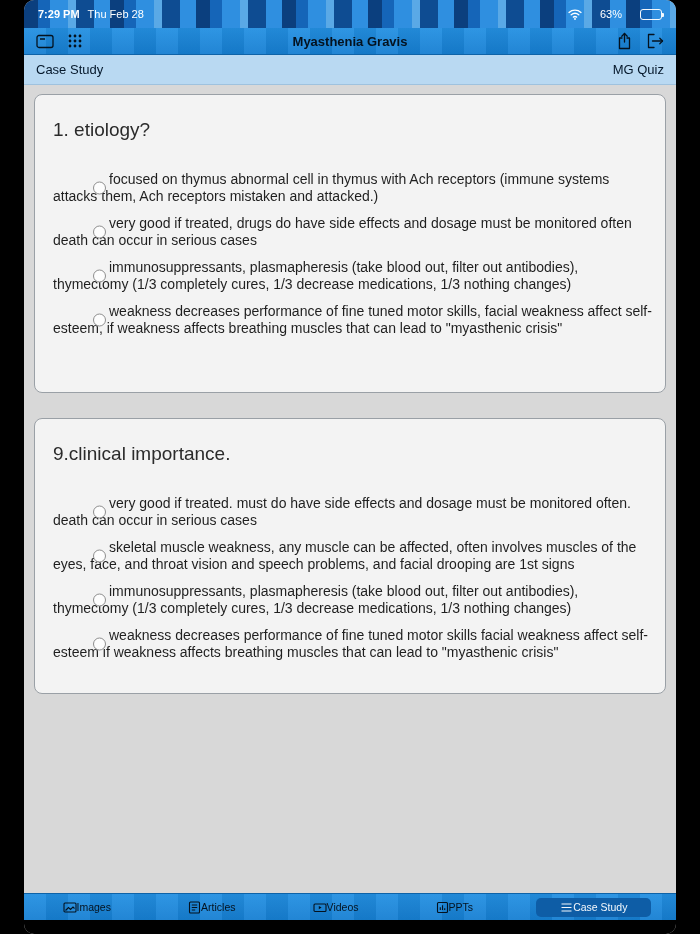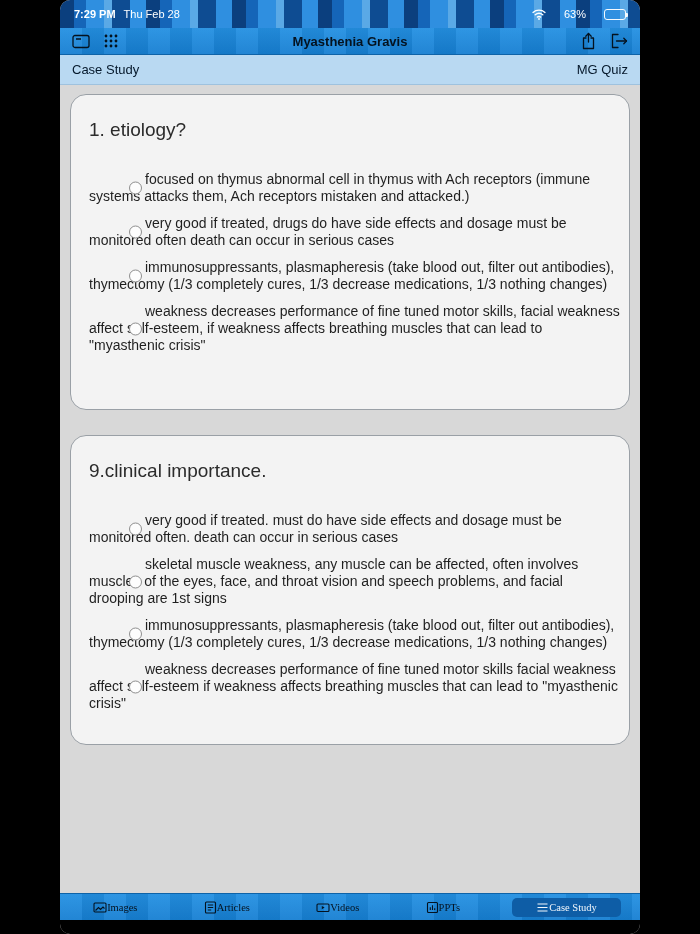--- a/index.html
+++ b/index.html
@@ -1,19 +1,19 @@
 <!DOCTYPE html>
 <html><head>
 <meta charset="utf-8">
 <style>
   * { margin:0; padding:0; box-sizing:border-box; }
   html,body { background:#000; }
   body { font-family:"Liberation Sans", sans-serif; }
   .screen{
-    position:relative; width:580px; height:934px; margin:0 auto;
+    position:relative; width:652px; height:934px; margin:0 auto;
     background:#d8d8d8; overflow:hidden; border-radius:10px;
     display:flex; flex-direction:column;
   }
 
   
   .status-bar{
     height:28px; flex:0 0 28px;
     background:
       repeating-linear-gradient(90deg,
         #0b3f7e 0 14px, #1565b8 14px 26px, #2f8fe0 26px 44px,
@@ -48,21 +48,21 @@
   .sub-header{
     height:30px; flex:0 0 30px; background:#b9d9f2;
     border-bottom:1px solid #9fc2de;
     display:flex; align-items:center; justify-content:space-between;
     padding:0 12px; font-size:13px; color:#05182b;
   }
 
   
   .content{ flex:1 1 auto; overflow:hidden; padding-top:9px; }
   .card{
-    margin:0 10px; background:#f3f3f3; border:1px solid #9aa0a6; border-radius:16px;
+    margin:0 10px; background:#f3f3f3; border:1px solid #9aa0a6; border-radius:8px;
     padding:24px 8px 55px 18px;
   }
   .card.second{ margin-top:25px; padding-bottom:32px; }
   .q-title{ font-size:19px; font-weight:400; color:#2b2b2b; margin:0 0 30px 0; }
   .option{ position:relative; margin-top:10px; line-height:17px; font-size:14px; color:#1f1f1f; }
   .radio{
     position:absolute; left:40px; top:50%; transform:translateY(-50%);
     width:13px; height:13px; border:1.5px solid #8e8e8e; border-radius:50%;
     background:#fdfdfd; cursor:pointer;
   }
@@ -72,21 +72,21 @@
   .tab-bar{
     height:27px; flex:0 0 27px;
     background:
       repeating-linear-gradient(90deg, rgba(255,255,255,.05) 0 22px, rgba(0,0,0,.05) 22px 44px),
       linear-gradient(#2490e2,#167fd2);
     border-top:1px solid #0e63a8;
     display:flex; align-items:center; justify-content:space-around;
   }
   .tab{
     display:flex; align-items:center; gap:0; font-size:10.5px; color:#04121f;
-    padding:3px 14px; border-radius:5px; cursor:pointer;font-family:Liberation Serif, serif;
+    padding:3px 14px; border-radius:5px; cursor:pointer;
   }
   .tab.selected{ background:#0e5da6; color:#f2f7fc; padding:3px 24px; }
   .tab svg{ flex:0 0 auto; }
 
   .home-strip{ height:14px; flex:0 0 14px; background:#000; }
 
   svg{ display:block; }
 </style>
 </head>
 <body>

